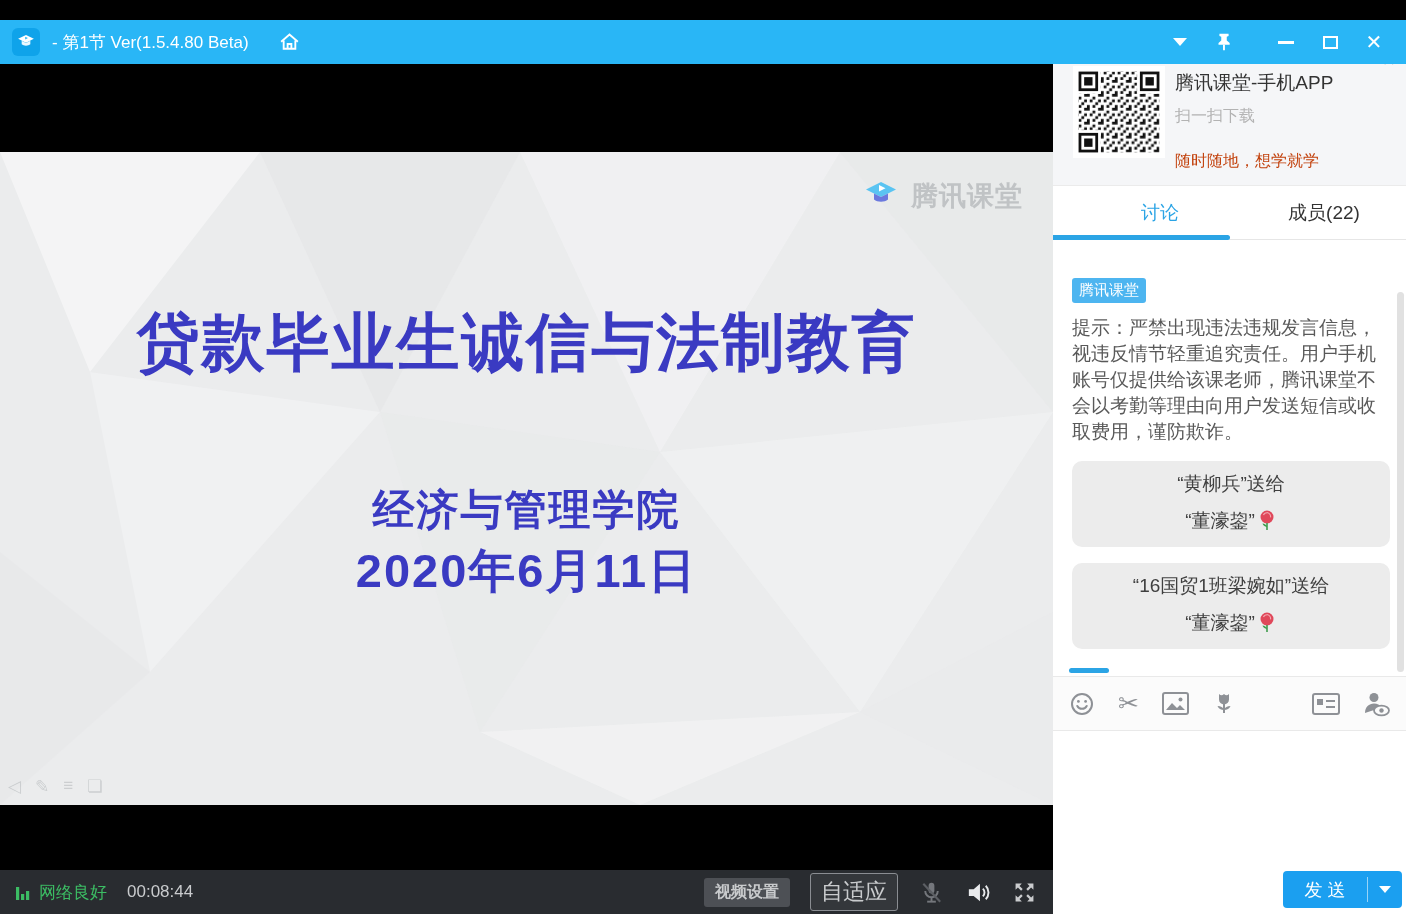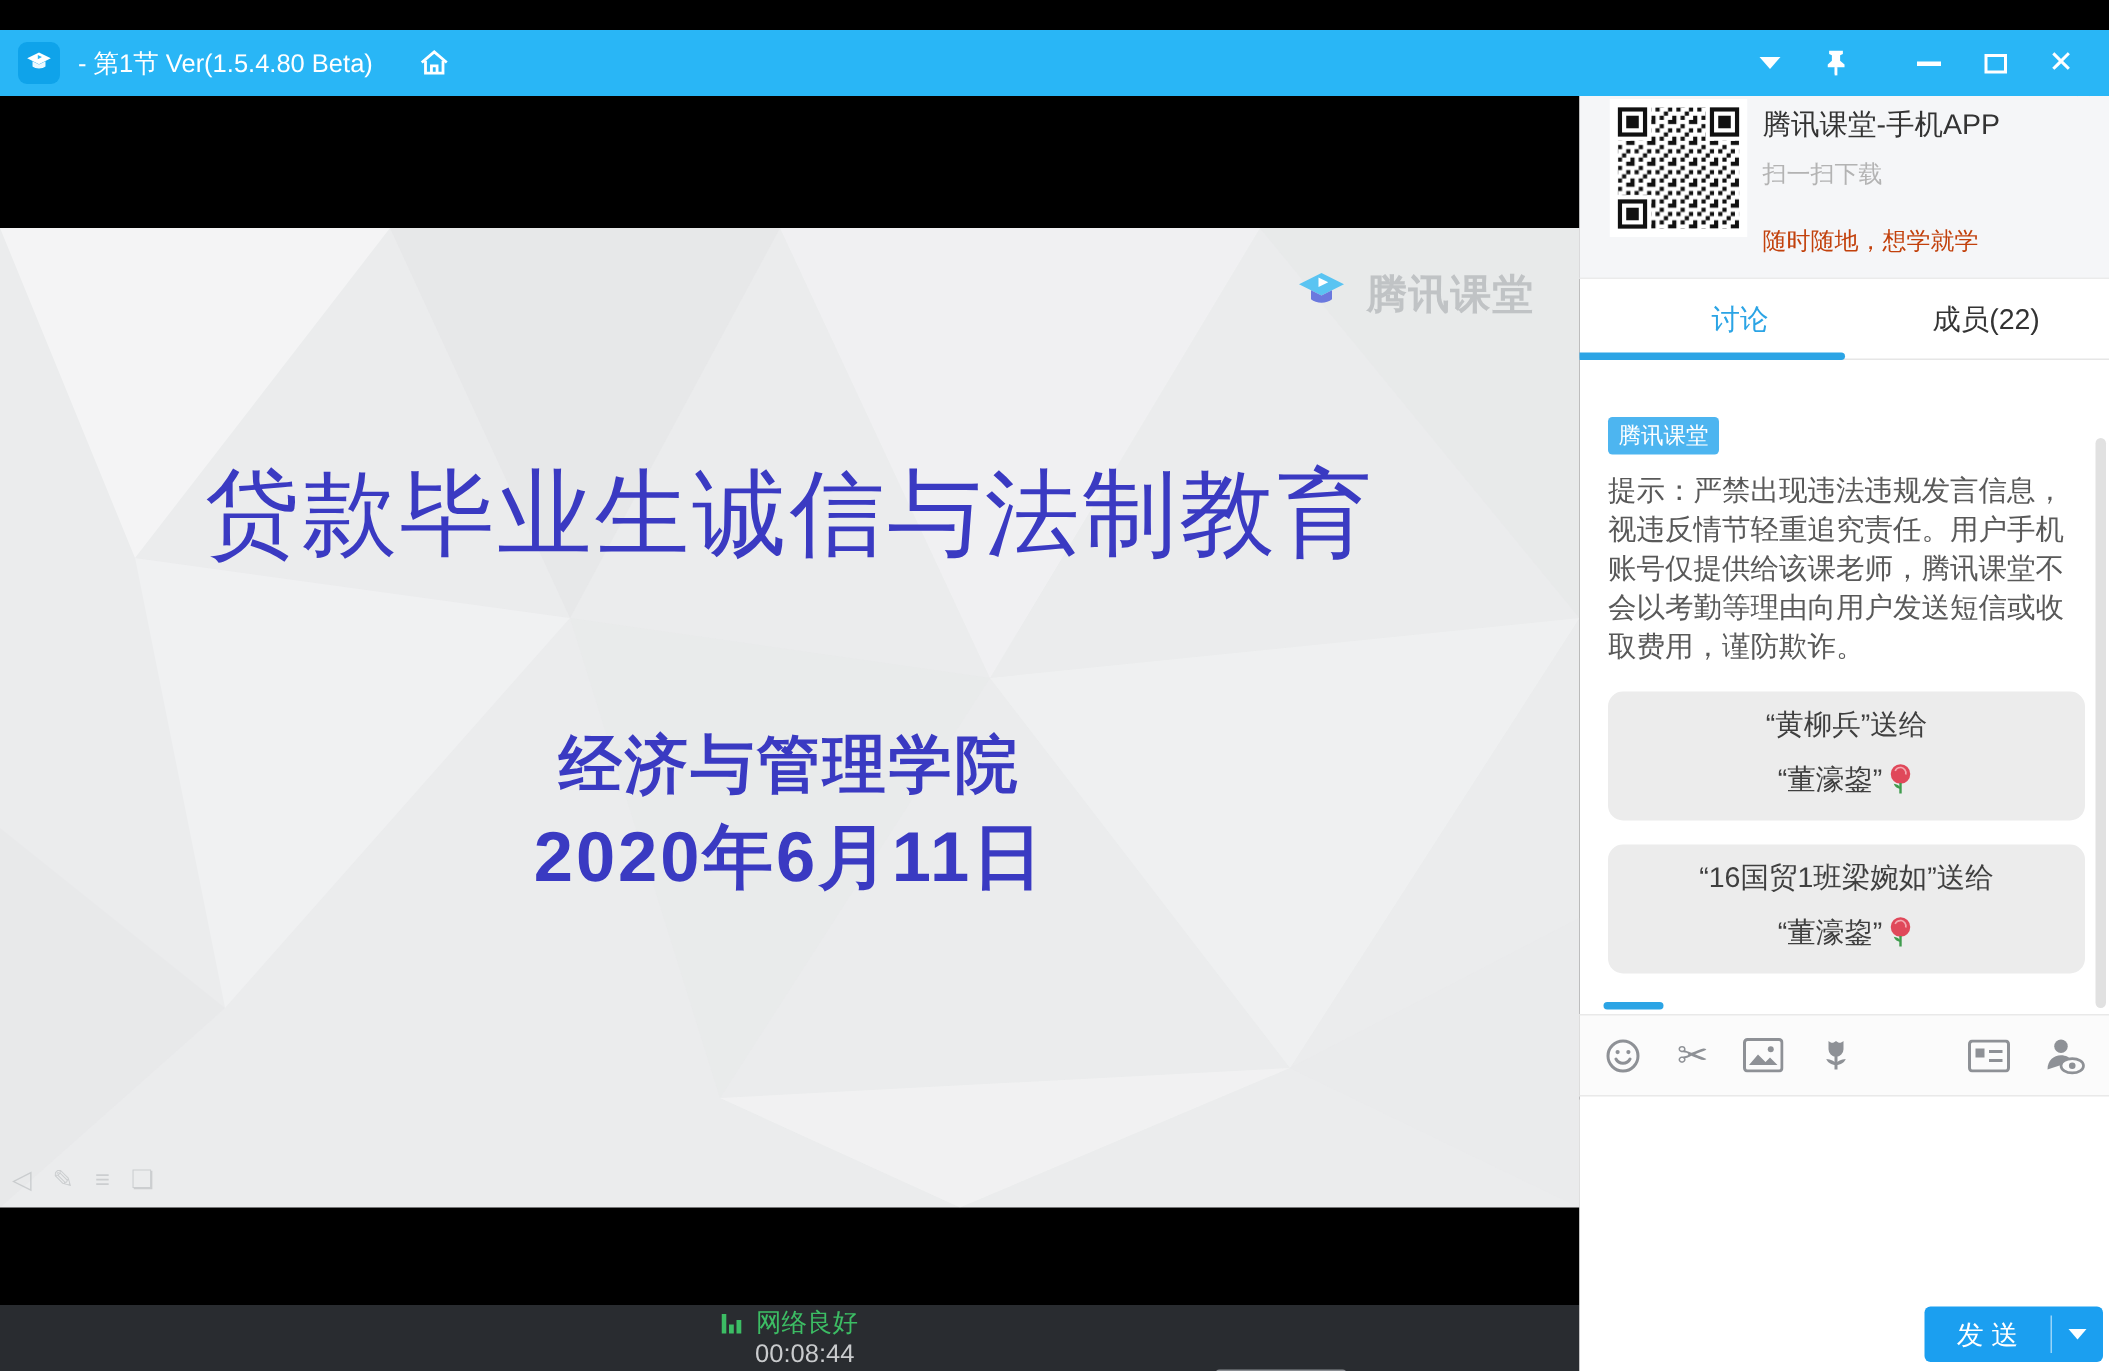--- a/index.html
+++ b/index.html
@@ -19,30 +19,30 @@
   .max-glyph { width:15px; height:13px; border:2px solid #fff; }
   .close-glyph { color:#fff; font-size:20px; line-height:20px; }
   .gap-before { margin-left:18px; }
 
   .video-region { position:absolute; left:0; top:44px; width:1053px; height:870px; background:#000; }
   .slide { position:absolute; left:0; top:108px; width:1053px; height:653px; background:#ebeced; overflow:hidden; }
   .slide-pattern { position:absolute; left:0; top:0; width:100%; height:100%; }
   .watermark { position:absolute; top:24px; right:30px; display:flex; align-items:center; gap:10px; }
   .watermark-text { font-size:27px; font-weight:bold; color:#c0c3c5; letter-spacing:1px; }
   .slide-title { position:absolute; top:148px; width:100%; text-align:center; font-size:63px;
-    font-weight:400; color:#3a3ac2; letter-spacing:2px; }
+    font-weight:700; color:#3a3ac2; letter-spacing:2px; }
   .slide-sub1 { position:absolute; top:330px; width:100%; text-align:center; font-size:42px;
     font-weight:900; color:#3a3ac2; letter-spacing:2px; }
   .slide-sub2 { position:absolute; top:388px; width:100%; text-align:center; font-size:47px;
     font-weight:900; color:#3a3ac2; letter-spacing:2px; }
   .slide-tools { position:absolute; left:8px; bottom:8px; display:flex; gap:14px;
     font-size:17px; color:#7d8488; opacity:.28; }
 
   .controls-bar { position:absolute; left:0; bottom:0; width:1053px; height:44px; background:#292c30;
-    display:flex; align-items:center; padding:0 16px; font-size:17px;flex-direction:column; }
+    display:flex; align-items:center; padding:0 16px; font-size:17px; }
   .net-group { display:flex; align-items:center; gap:6px; color:#3cbd64; }
   .elapsed { color:#c9cbcd; margin-left:20px; }
   .cb-right { margin-left:auto; display:flex; align-items:center; gap:20px; }
   .cb-btn1 { background:#4d5055; color:#c9cbcd; font-size:16px; padding:4px 11px; border-radius:3px;font-weight:bold; }
   .cb-btn2 { background:#34373b; color:#c9cbcd; font-size:22px; padding:3px 10px; border-radius:3px;
     border:1px solid #8a8d92; }
   .cb-icon { display:flex; align-items:center; }
 
   .side-panel { position:absolute; left:1053px; top:44px; width:353px; height:870px; background:#fff; }
   .qr-section { position:relative; height:142px; background:#f5f6f8; border-bottom:1px solid #ebebeb; }

